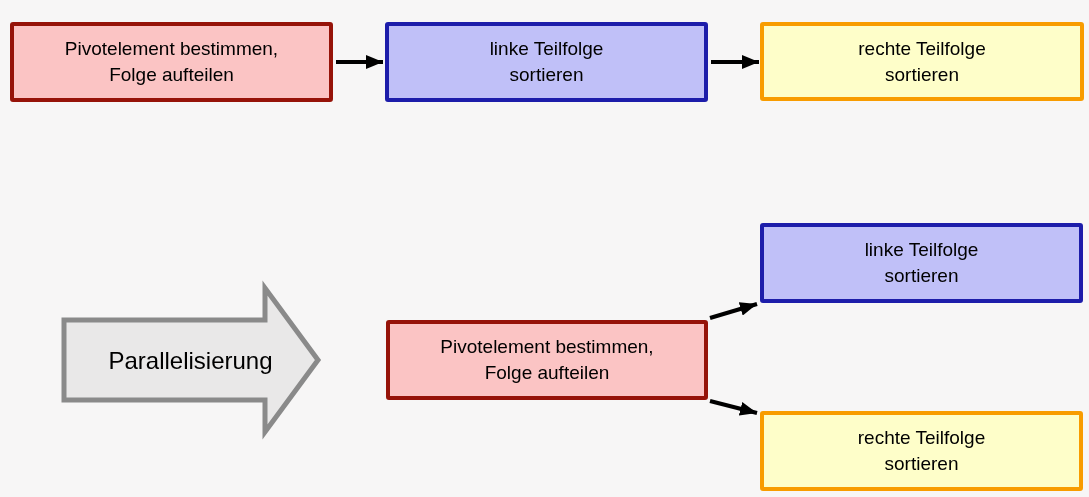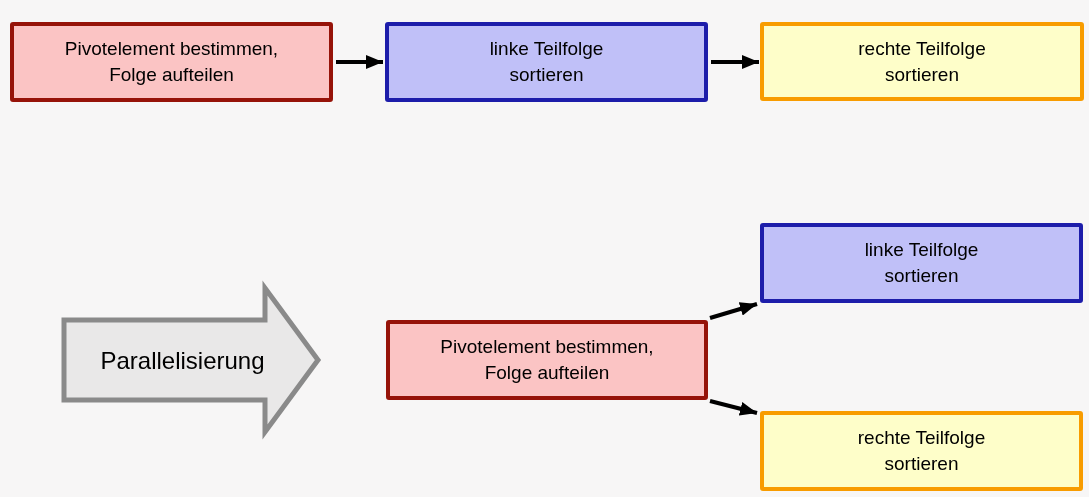--- a/index.html
+++ b/index.html
@@ -33,21 +33,21 @@
   #par-right  { left: 760px; top: 411px; width: 323px; height: 80px; }
   #connector-layer {
     position: absolute;
     left: 0; top: 0;
     width: 1089px; height: 497px;
     pointer-events: none;
   }
   .connector { stroke-width: 4; }
   #transform-label {
     position: absolute;
-    left: 80px;
+    left: 88px;
     top: 347px;
     width: 205px;
     height: 28px;
     line-height: 28px;
     text-align: center;
     font-size: 24px;
     color: #000;
   }
 </style>
 </head>

